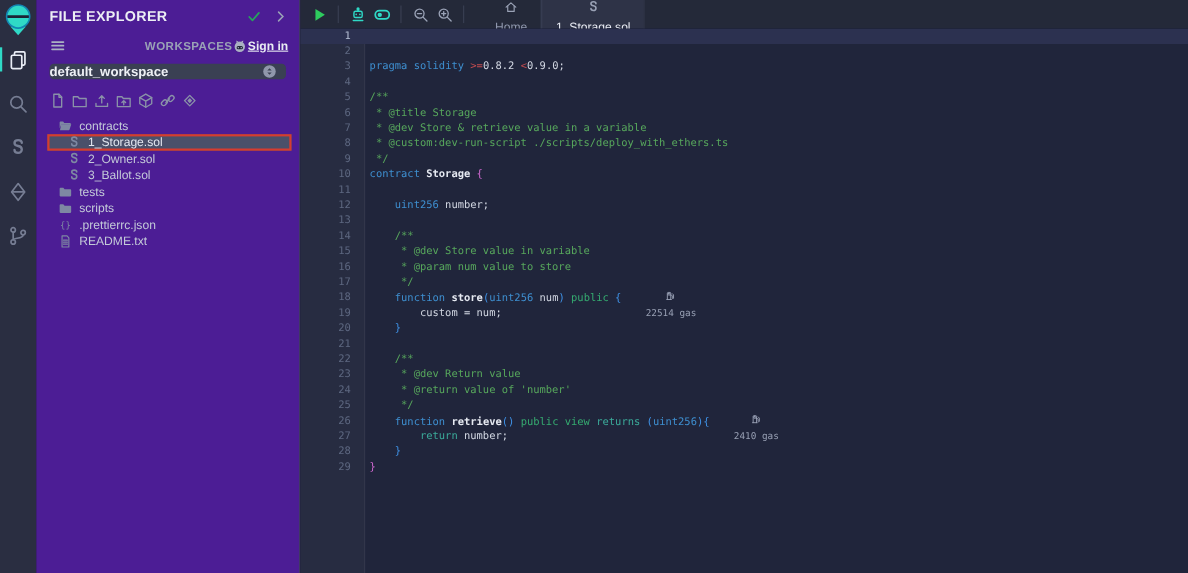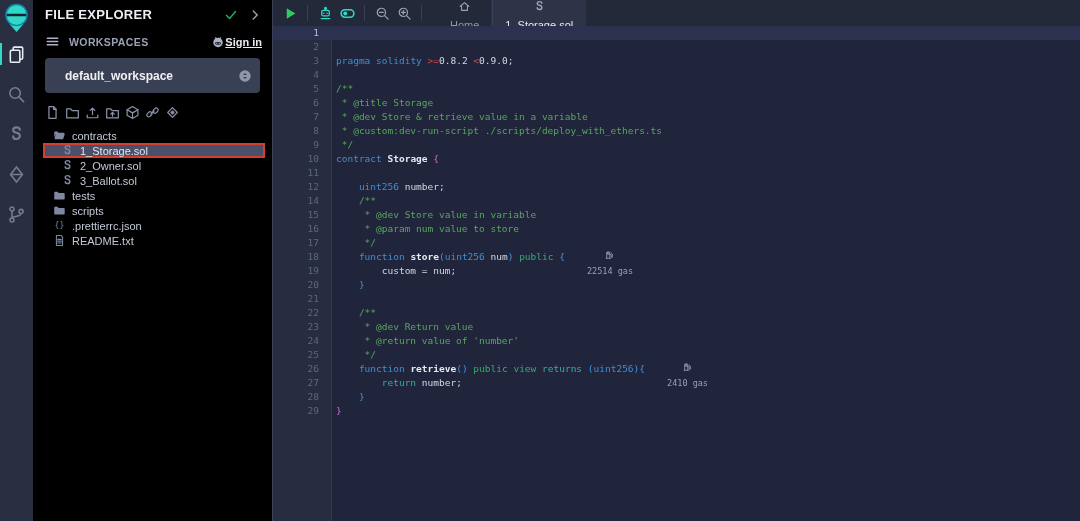--- a/index.html
+++ b/index.html
@@ -8,35 +8,35 @@
 
   
   .rail{width:33px;background:#2a2e41;display:flex;flex-direction:column;align-items:center;flex:none;}
   .rail-logo{width:27px;height:30px;margin-top:3px;margin-bottom:10px;}
   .rail-item{width:33px;height:22px;margin-bottom:18px;display:flex;align-items:center;justify-content:center;
              color:#767d93;cursor:pointer;box-sizing:border-box;}
   .rail-item svg{width:19px;height:19px;}
   .rail-item.active{color:#e9edf6;border-left:2px solid #2fd9c6;padding-right:2px;}
 
   
-  .panel{width:240px;background:#000000;flex:none;color:#c3c9d8;border-right:1px solid #3c4157;box-sizing:border-box;}
+  .panel{width:240px;background:#4c1d95;flex:none;color:#c3c9d8;border-right:1px solid #3c4157;box-sizing:border-box;text-align:right;}
   .panel-header{display:flex;align-items:center;justify-content:space-between;padding:7px 10px 4px 12px;}
   .panel-title{font-size:13px;font-weight:bold;color:#eceef4;letter-spacing:.3px;}
   .ph-icons{display:flex;align-items:center;gap:10px;}
   .ph-icons .ic{width:14px;height:14px;display:inline-flex;cursor:pointer;}
   .ic-check{color:#27a35d;} .ic-chev{color:#9aa2b6;}
 
   .ws-row{display:flex;align-items:center;padding:8px 10px 6px 12px;}
   .ws-burger{width:15px;height:15px;color:#aab1c2;margin-right:9px;cursor:pointer;}
   .ws-label{font-size:10.5px;font-weight:bold;color:#9aa2b6;letter-spacing:.4px;flex:1;}
   .signin{display:flex;align-items:center;gap:0;color:#e8ebf2;font-size:11px;font-weight:bold;cursor:pointer;text-decoration:underline;}
   .signin .gh{width:14px;height:14px;color:#aab1c2;}
 
-  .ws-dropdown{margin:3px 12px 0 12px;height:35px;background:#3a4053;border-radius:4px;display:flex;
-               align-items:center;justify-content:space-between;padding:0 8px 0 20px;cursor:pointer;}
+  .ws-dropdown{margin:3px 12px 0 12px;height:14px;background:#3a4053;border-radius:4px;display:flex;
+               align-items:center;justify-content:space-between;padding:0 8px 0 0;cursor:pointer;}
   .ws-dropdown .val{font-size:12px;font-weight:bold;color:#eef0f5;}
   .ws-dropdown .stepper{width:14px;height:14px;color:#9097ab;}
 
   .actions{display:flex;align-items:center;gap:5px;padding:12px 0 0 12px;}
   .actions .act{width:15px;height:15px;color:#8a92a8;cursor:pointer;}
   .actions .act svg{width:15px;height:15px;}
 
   .tree{margin-top:8px;}
   .tree-row{height:15px;display:flex;align-items:center;font-size:11px;color:#c3c9d8;cursor:pointer;box-sizing:border-box;}
   .tree-row .ticon{width:13px;height:13px;margin-right:6px;flex:none;display:inline-flex;color:#7e88a3;}
@@ -370,20 +370,24 @@
         </div>
         <div class="code-row">
           <span class="lnum">11</span>
           <span class="ltext"></span>
         </div>
         <div class="code-row">
           <span class="lnum">12</span>
           <span class="ltext"><span class="t">    </span><span class="kw">uint256</span><span class="t"> number;</span></span>
         </div>
         <div class="code-row">
+          <span class="lnum">13</span>
+          <span class="ltext"></span>
+        </div>
+        <div class="code-row">
           <span class="lnum">14</span>
           <span class="ltext"><span class="cm">    /**</span></span>
         </div>
         <div class="code-row">
           <span class="lnum">15</span>
           <span class="ltext"><span class="cm">     * @dev Store value in variable</span></span>
         </div>
         <div class="code-row">
           <span class="lnum">16</span>
           <span class="ltext"><span class="cm">     * @param num value to store</span></span>

